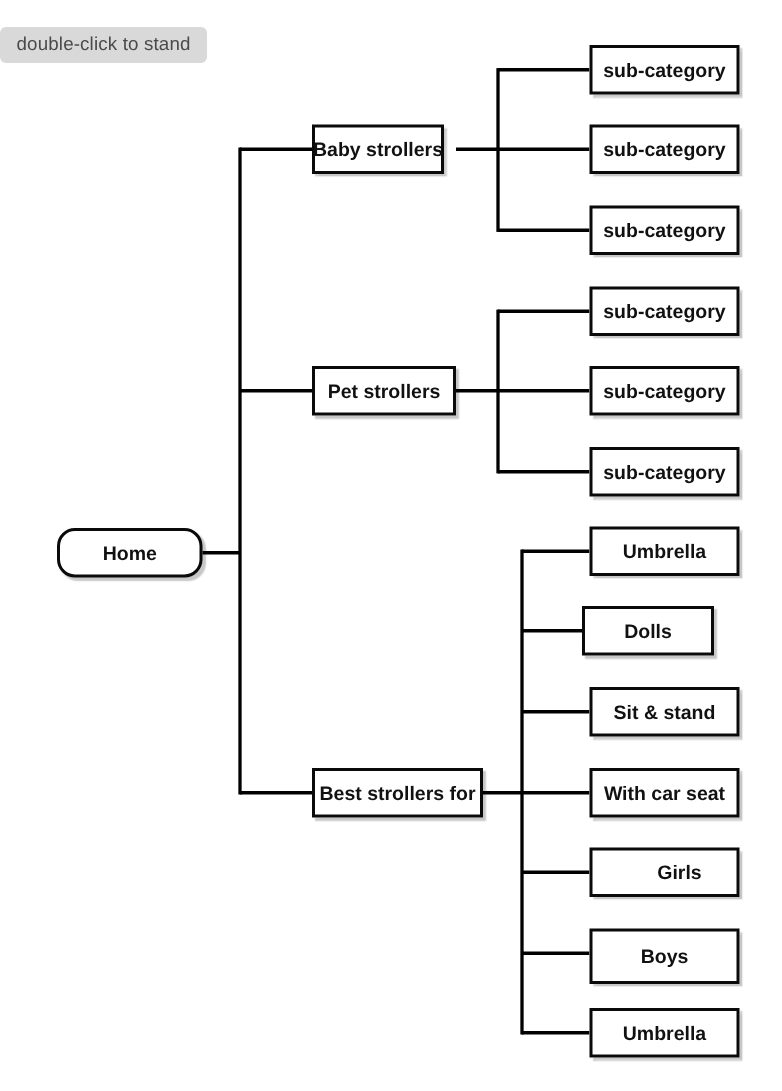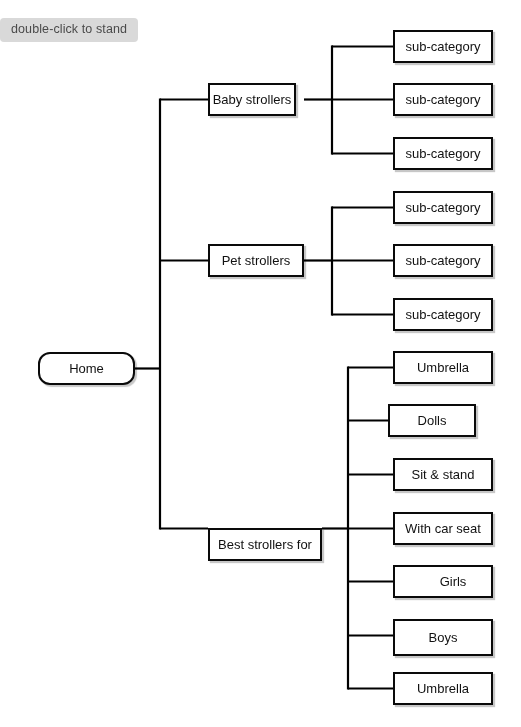--- a/index.html
+++ b/index.html
@@ -55,20 +55,21 @@
     justify-content: center;
     color: #111111;
     font-size: 13px;
     line-height: 1;
     white-space: nowrap;
     box-shadow: 2px 2px 1px rgba(0,0,0,0.22);
   }
   .node .label {
     display: block;
     padding: 0 4px;
+    font-weight: bold;
   }
 </style>
 </head>
 <body>
 
 <div id="canvas">
 
   <svg class="edges" viewBox="0 0 521 727" width="521" height="727" xmlns="http://www.w3.org/2000/svg">
 
     <line x1="135" y1="368.5" x2="160" y2="368.5"></line>
@@ -109,21 +110,21 @@
   </div>
 
   <div class="node" id="n-baby" style="left: 208px; top: 83px; width: 88px; height: 33px;">
     <span class="label">Baby strollers</span>
   </div>
 
   <div class="node" id="n-pet" style="left: 208px; top: 244px; width: 96px; height: 33px;">
     <span class="label">Pet strollers</span>
   </div>
 
-  <div class="node" id="n-best" style="left: 208px; top: 528px; width: 114px; height: 33px;">
+  <div class="node" id="n-best" style="left: 208px; top: 512px; width: 114px; height: 33px;">
     <span class="label">Best strollers for</span>
   </div>
 
   <div class="node" id="n-baby_sub_1" style="left: 393px; top: 30px; width: 100px; height: 33px;">
     <span class="label">sub-category</span>
   </div>
   <div class="node" id="n-baby_sub_2" style="left: 393px; top: 83px; width: 100px; height: 33px;">
     <span class="label">sub-category</span>
   </div>
   <div class="node" id="n-baby_sub_3" style="left: 393px; top: 137px; width: 100px; height: 33px;">

